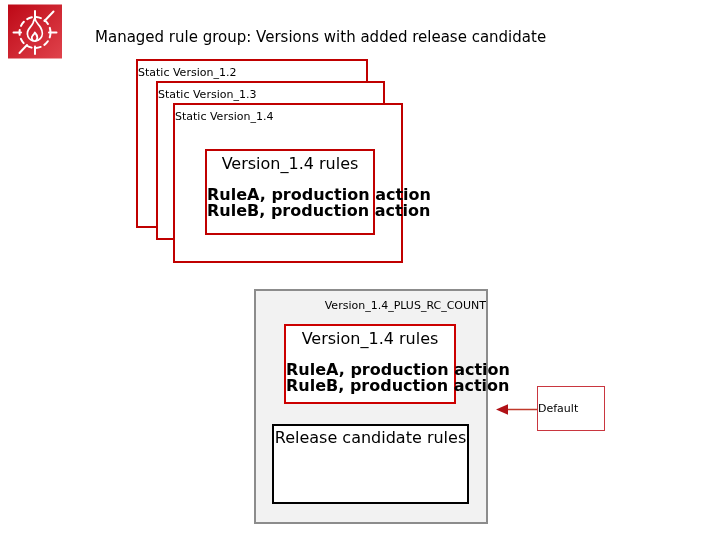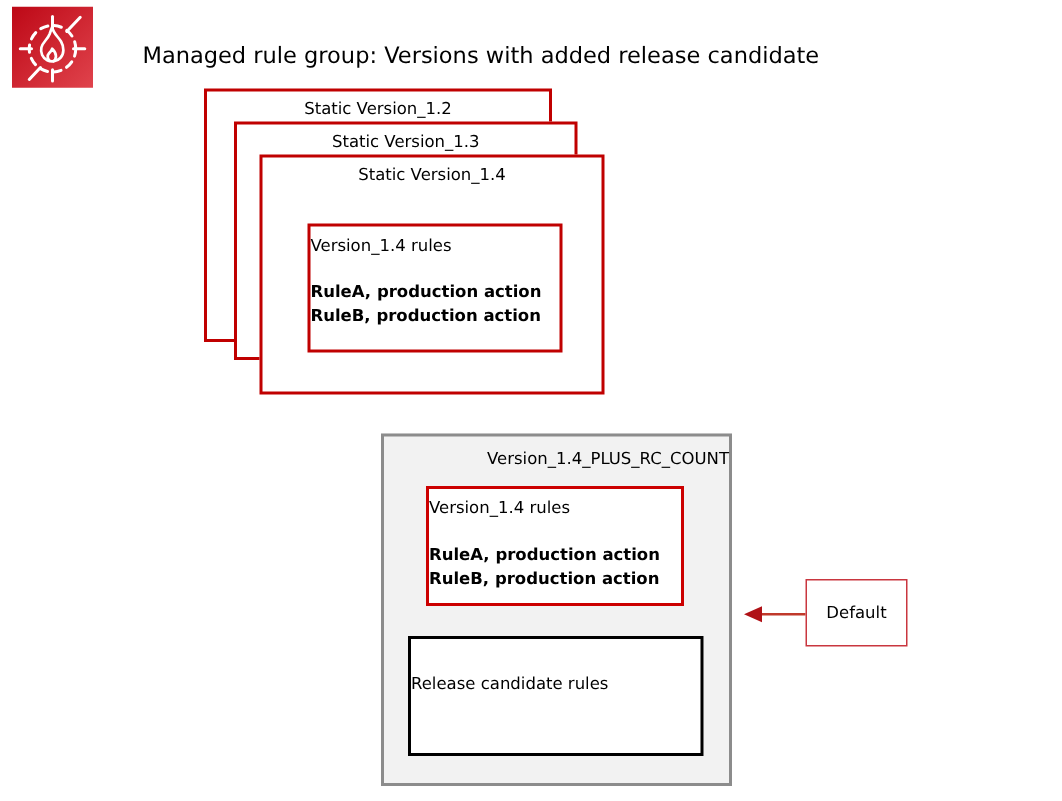--- a/index.html
+++ b/index.html
@@ -32,33 +32,33 @@
     border: 2px solid #c00000;
     box-sizing: border-box;
   }
   .box1 { left: 136px; top: 59px;  width: 232px; height: 169px; z-index: 1; }
   .box2 { left: 156px; top: 81px;  width: 229px; height: 159px; z-index: 2; }
   .box3 { left: 173px; top: 103px; width: 230px; height: 160px; z-index: 3; }
   .vlabel {
     position: absolute;
     left: 0; top: 4px;
     width: 100%;
-    text-align: center;
+    text-align: left;
     font-size: 11px;
     line-height: 15px;
     white-space: nowrap;
   }
 
   
   .rules-box {
     position: absolute;
     background: #ffffff;
     box-sizing: border-box;
-    text-align: left;
-    font-size: 11px;
+    text-align: center;
+    font-size: 16px;
   }
   .rules-title { margin-top: 6px; line-height: 14px; margin-bottom: 16px; white-space: nowrap; }
   .rule-line  { line-height: 16px; white-space: nowrap; font-weight: bold; }
 
   .stack-rules { left: 205px; top: 149px; width: 170px; height: 86px; border: 2px solid #c00000; z-index: 4; }
 
   
   .gray-box {
     position: absolute;
     left: 254px; top: 289px;
@@ -72,33 +72,32 @@
     position: absolute;
     left: 0; top: 7px;
     width: 100%;
     text-align: right;
     font-size: 11px;
     line-height: 15px;
     white-space: nowrap;
   }
   .red-rules   { left: 28px; top: 33px;  width: 172px; height: 80px; border: 2px solid #cc0000; }
   .black-rules { left: 16px; top: 133px; width: 197px; height: 80px; border: 2px solid #000000; }
-  .black-rules .rules-title { margin-top: 23px; margin-bottom: 15px; }
+  .black-rules .rules-title { margin-top: 5px; margin-bottom: 15px; }
 
   
   .default-box {
     position: absolute;
     left: 537px; top: 386px;
     width: 68px; height: 45px;
     border: 1.5px solid #c9363f;
     background: #ffffff;
     box-sizing: border-box;
     display: flex;
     align-items: center;
-    justify-content: center;
     font-size: 11px;
     z-index: 6;
   }
   .arrow-svg { position: absolute; left: 495px; top: 401px; width: 43px; height: 17px; z-index: 6; }
 </style>
 </head>
 <body>
 
 <div class="canvas">
 

